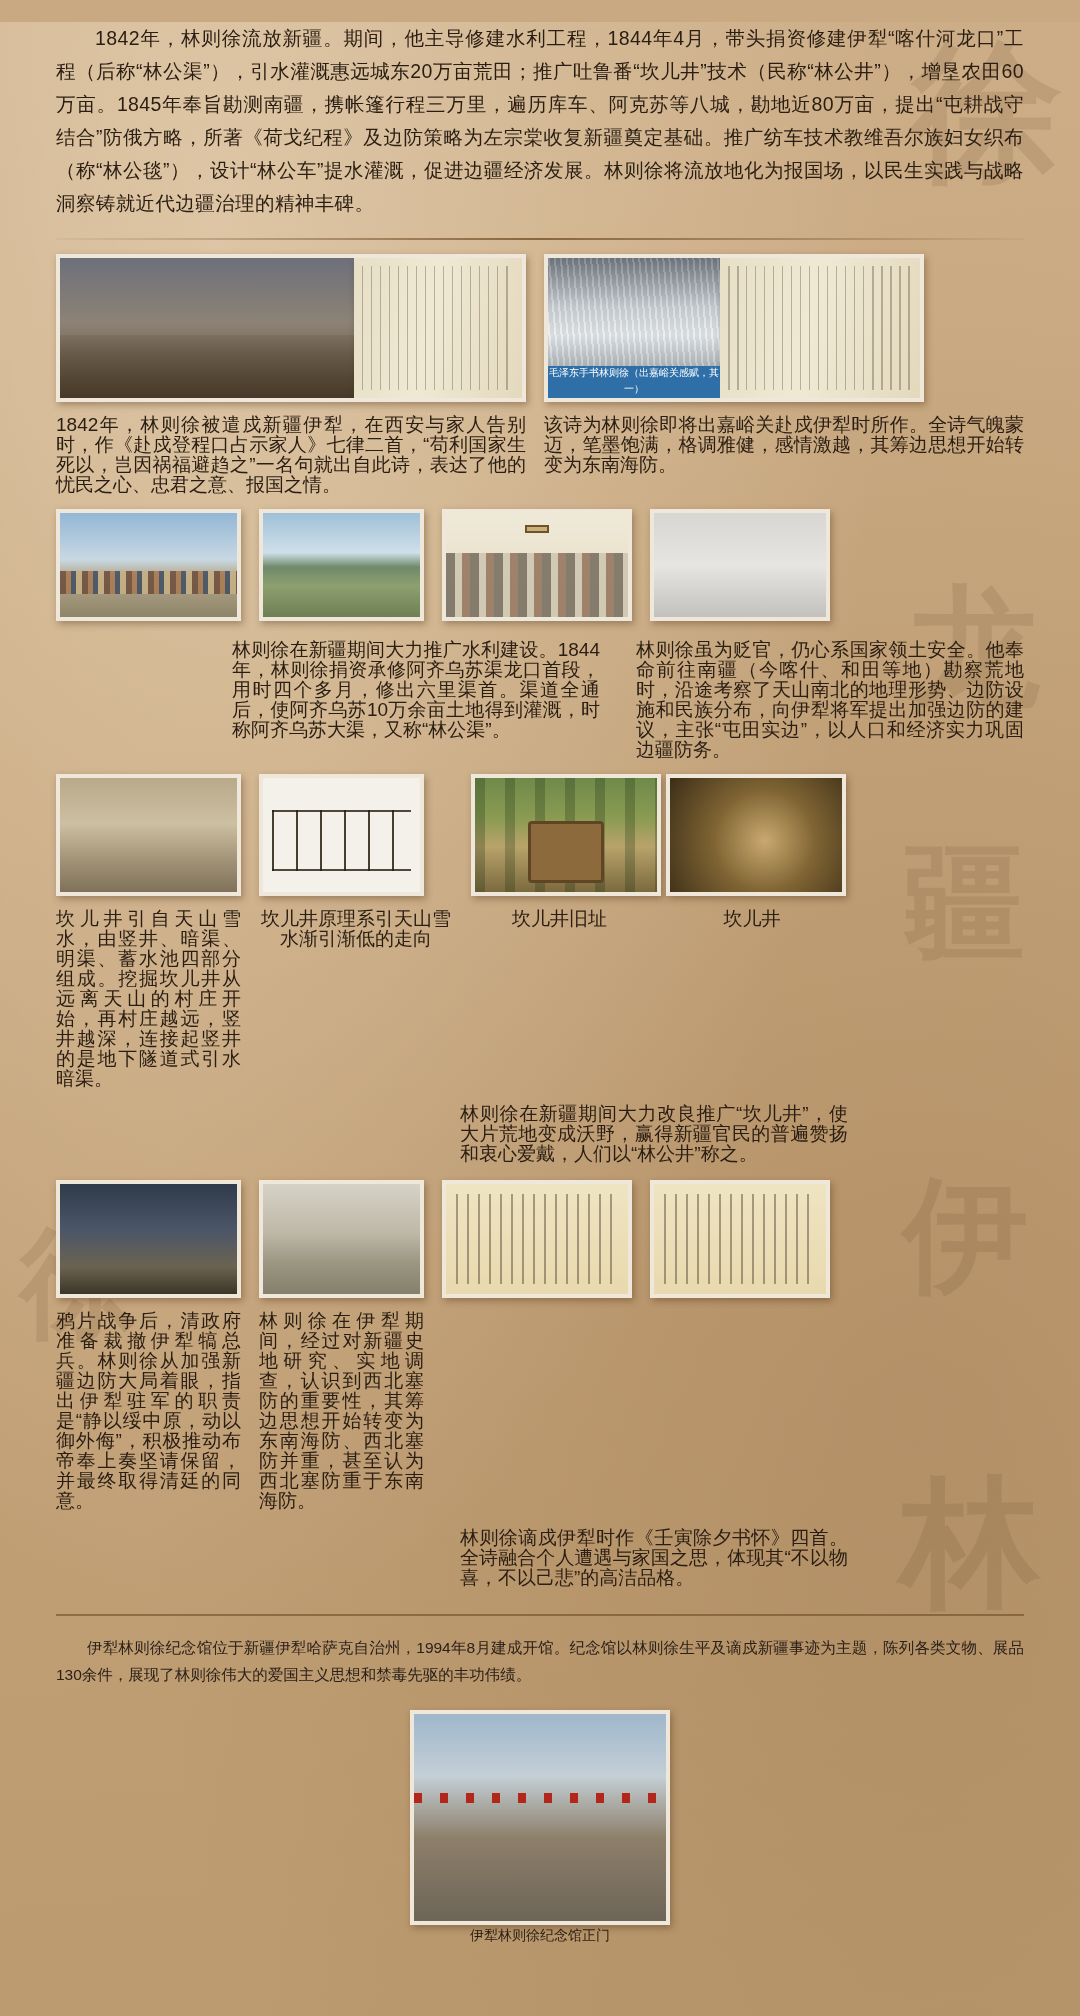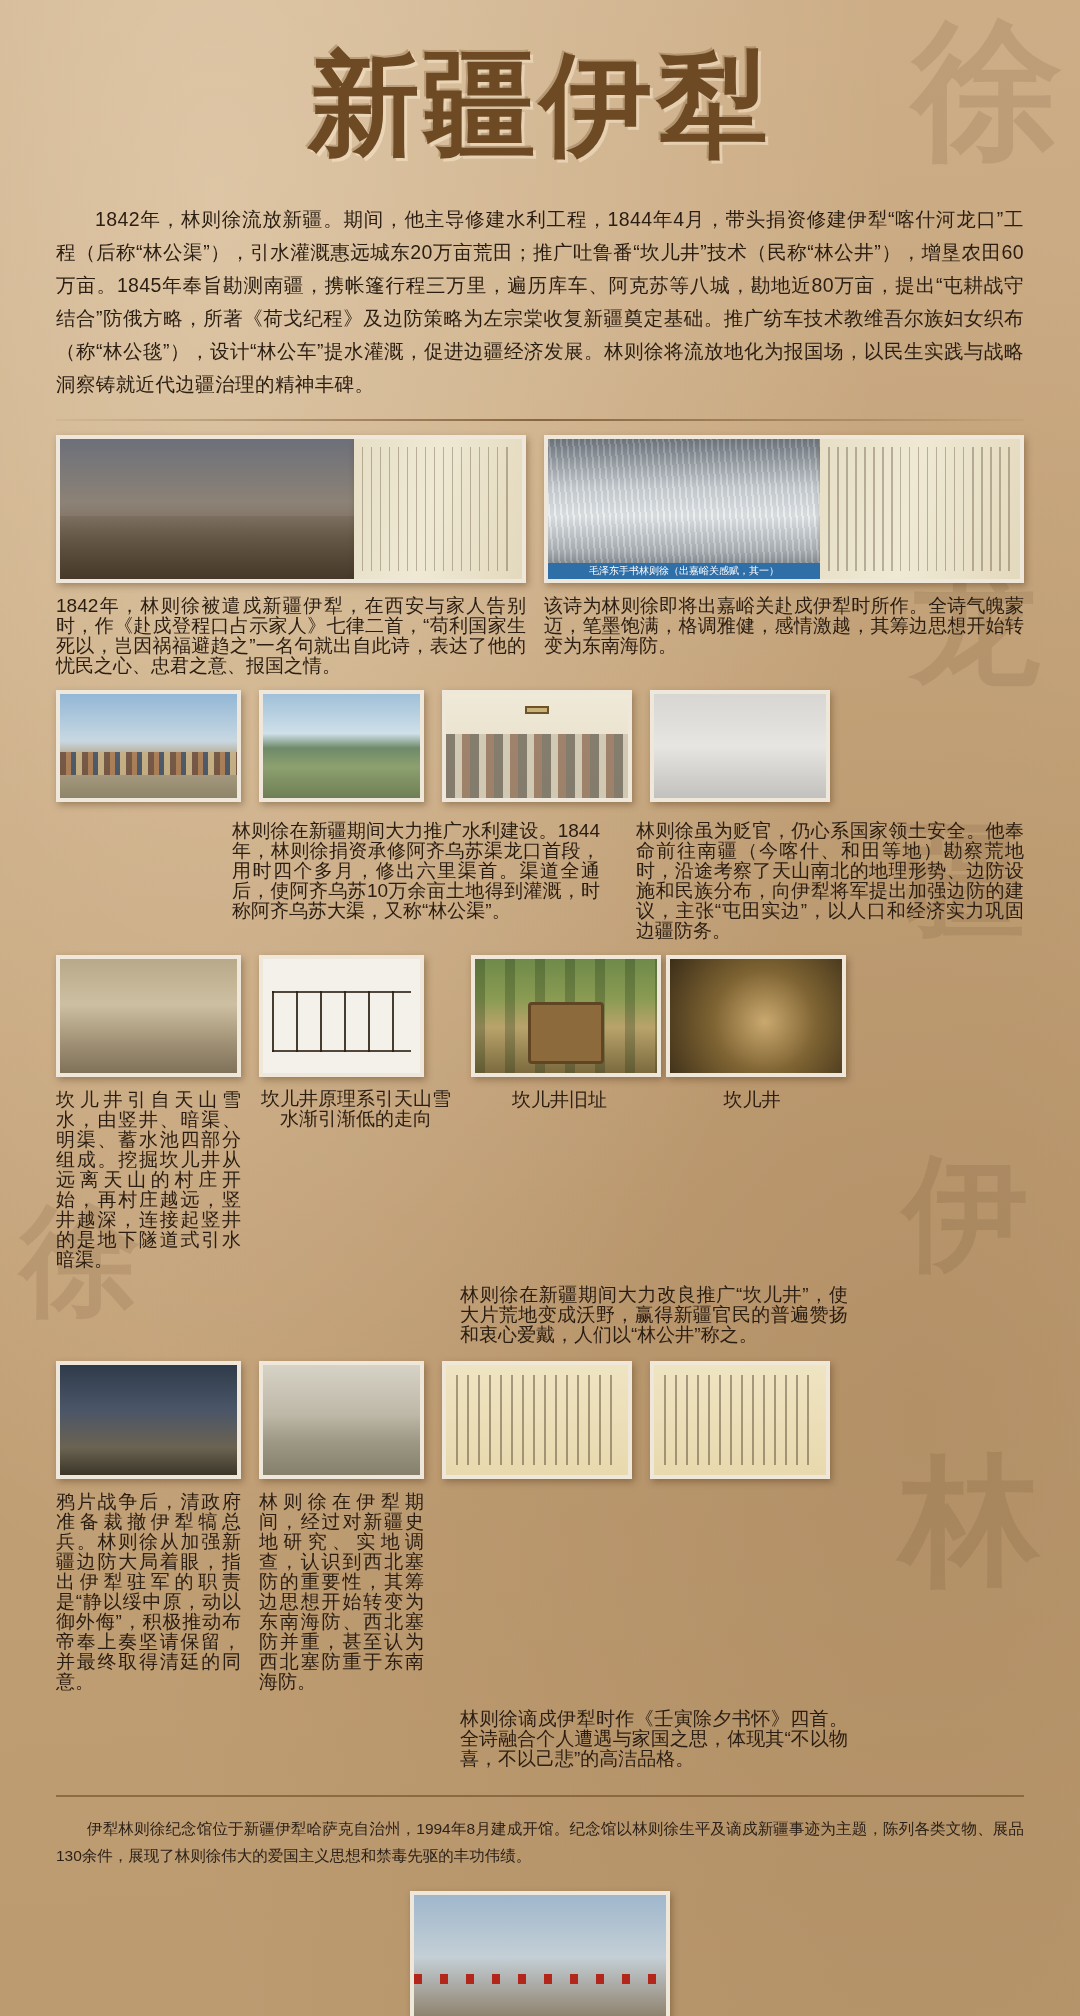--- a/index.html
+++ b/index.html
@@ -182,40 +182,39 @@
 
 <div class="page">
 
   <div class="wm wm1">徐</div>
   <div class="wm wm2">龙</div>
   <div class="wm wm3">疆</div>
   <div class="wm wm4">伊</div>
   <div class="wm wm5">林</div>
   <div class="wm wm6">徐</div>
 
-  <div class="title">新疆伊犁</div>
 
   <div class="intro">1842年，林则徐流放新疆。期间，他主导修建水利工程，1844年4月，带头捐资修建伊犁“喀什河龙口”工程（后称“林公渠”），引水灌溉惠远城东20万亩荒田；推广吐鲁番“坎儿井”技术（民称“林公井”），增垦农田60万亩。1845年奉旨勘测南疆，携帐篷行程三万里，遍历库车、阿克苏等八城，勘地近80万亩，提出“屯耕战守结合”防俄方略，所著《荷戈纪程》及边防策略为左宗棠收复新疆奠定基础。推广纺车技术教维吾尔族妇女织布（称“林公毯”），设计“林公车”提水灌溉，促进边疆经济发展。林则徐将流放地化为报国场，以民生实践与战略洞察铸就近代边疆治理的精神丰碑。</div>
 
   <div class="divider"></div>
 
   <div class="grid">
 
     <div class="row">
       <div class="cell" style="width:470px;">
         <div class="photo sky-dark" style="width:470px;height:148px;">
           <div class="fig-people"></div>
           <div class="photo scroll" style="position:absolute;right:0;top:0;width:168px;height:140px;border:none;">
             <div class="scroll-lines"></div>
           </div>
         </div>
         <div class="cap">1842年，林则徐被遣戍新疆伊犁，在西安与家人告别时，作《赴戍登程口占示家人》七律二首，“苟利国家生死以，岂因祸福避趋之”一名句就出自此诗，表达了他的忧民之心、忠君之意、报国之情。</div>
       </div>
       <div class="cell" style="width:480px;">
-        <div class="photo stone" style="width:480px;height:148px;">
+        <div class="photo stone" style="width:380px;height:148px;font-family:Liberation Mono, monospace;">
           <div class="stone-grain"></div>
           <div class="photo scroll" style="position:absolute;right:0;top:0;width:200px;height:140px;border:none;">
             <div class="scroll-lines"></div>
           </div>
           <div class="caption-strip" style="right:200px;">毛泽东手书林则徐（出嘉峪关感赋，其一）</div>
         </div>
         <div class="cap">该诗为林则徐即将出嘉峪关赴戍伊犁时所作。全诗气魄蒙迈，笔墨饱满，格调雅健，感情激越，其筹边思想开始转变为东南海防。</div>
       </div>
     </div>
 
@@ -246,21 +245,21 @@
       <div class="cell" style="width:388px;margin-left:18px;">
         <div class="cap">林则徐虽为贬官，仍心系国家领土安全。他奉命前往南疆（今喀什、和田等地）勘察荒地时，沿途考察了天山南北的地理形势、边防设施和民族分布，向伊犁将军提出加强边防的建议，主张“屯田实边”，以人口和经济实力巩固边疆防务。</div>
       </div>
     </div>
 
     <div class="row" style="margin-top:14px;">
       <div class="cell" style="width:185px;">
         <div class="photo sepia" style="width:185px;height:122px;"></div>
         <div class="cap">坎儿井引自天山雪水，由竖井、暗渠、明渠、蓄水池四部分组成。挖掘坎儿井从远离天山的村庄开始，再村庄越远，竖井越深，连接起竖井的是地下隧道式引水暗渠。</div>
       </div>
-      <div class="cell" style="width:194px;font-family:Liberation Mono, monospace;">
+      <div class="cell" style="width:194px;">
         <div class="photo" style="width:165px;height:122px;background:#f3f1ea;">
           <div class="ladder"></div>
         </div>
         <div class="cap center">坎儿井原理系引天山雪水渐引渐低的走向</div>
       </div>
       <div class="cell" style="width:177px;">
         <div class="photo well" style="width:190px;height:122px;">
           <div class="trees"></div>
           <div class="wellhead"></div>
         </div>

